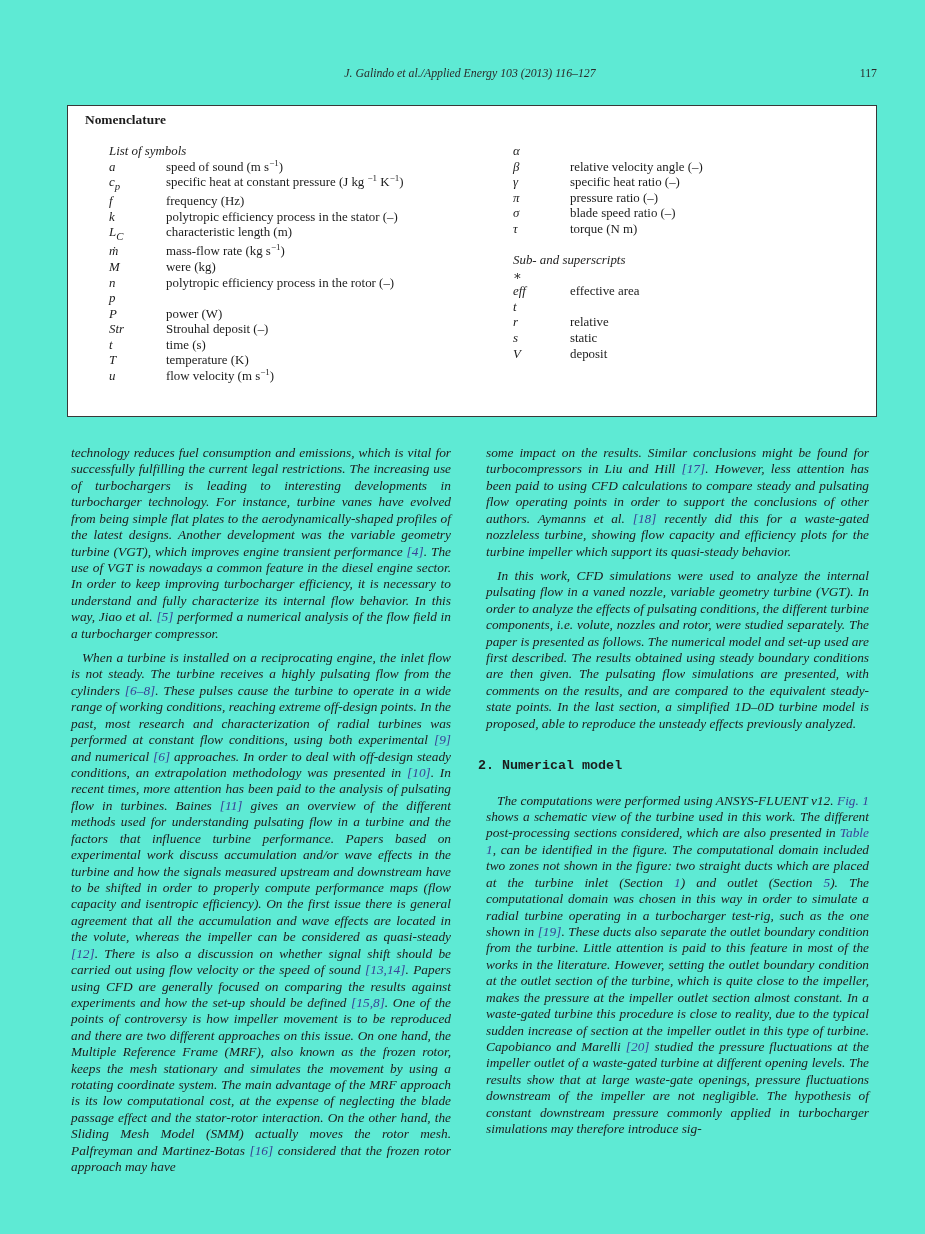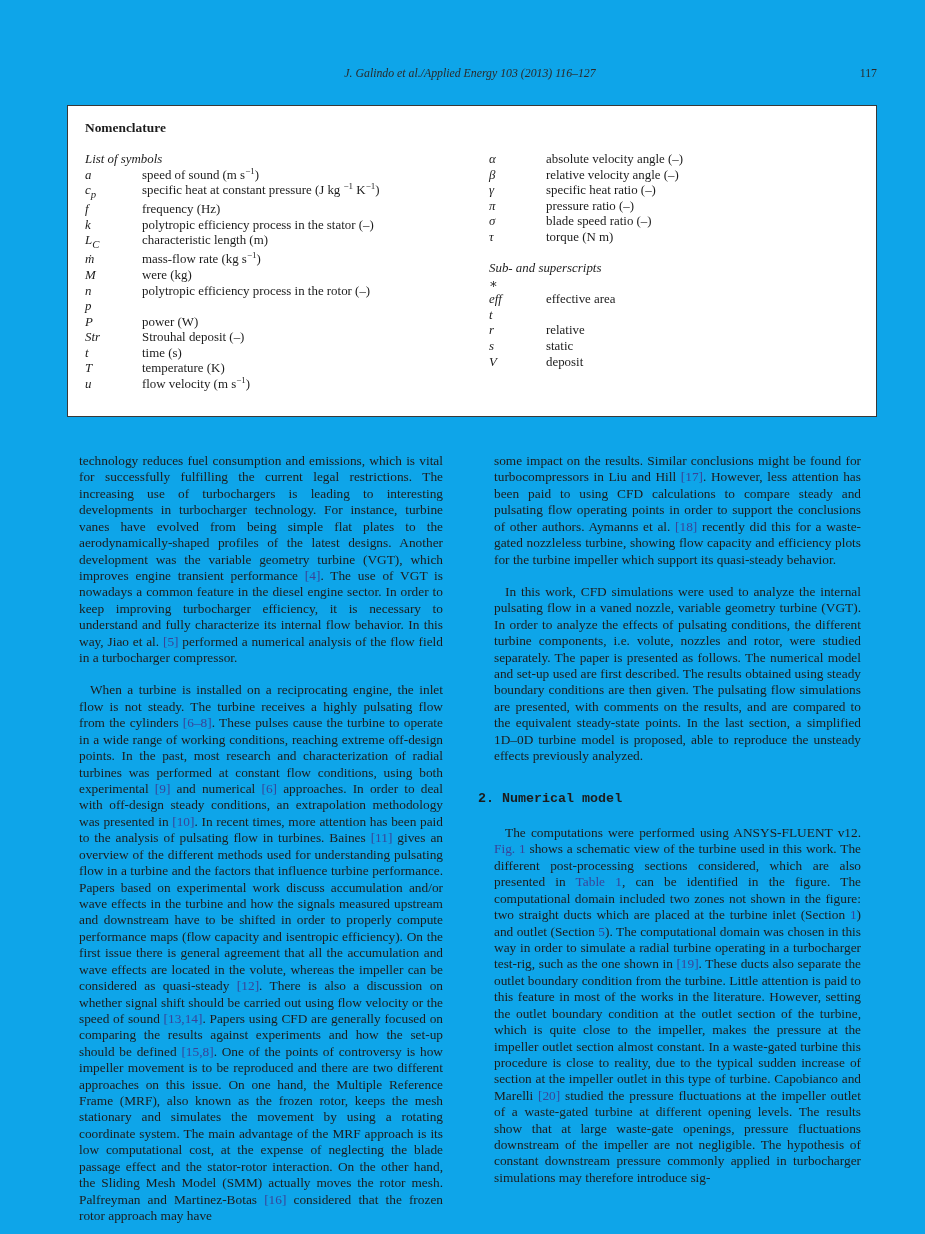--- a/index.html
+++ b/index.html
@@ -1,45 +1,45 @@
 <!DOCTYPE html>
 <html><head>
 <meta charset="utf-8">
 <style>
   html,body{margin:0;padding:0;background:#ffffff;}
   .page{
-    position:relative;width:925px;height:1234px;background:#0ea5e9;
+    position:relative;width:925px;height:1234px;background:#5eead4;
     font-family:"Liberation Serif","DejaVu Serif",serif;color:#1c1c1c;
     overflow:hidden;
   }
   
   .header{position:absolute;left:63px;top:66px;width:814px;height:18px;font-size:11.8px;}
   .running-head{position:absolute;left:0;right:0;text-align:center;font-style:italic;color:#2a2a2a;}
   .page-num{position:absolute;right:0;top:0;font-style:normal;color:#2a2a2a;}
   
   .nom-box{
     position:absolute;left:67px;top:105px;width:810px;height:312px;
     border:1px solid #383838;box-sizing:border-box;background:#fff;
   }
-  .nom-title{margin:14px 0 0 17px;font-weight:bold;font-size:13.4px;}
+  .nom-title{margin:6px 0 0 17px;font-weight:bold;font-size:13.4px;}
   .nom-cols{display:flex;margin:16px 16px 0 17px;}
-  .nom-col-left{width:404px;flex:0 0 404px;}
+  .nom-col-left{width:404px;flex:0 0 404px;margin-left:24px;}
   .nom-col-right{flex:1;}
   .nom-heading{font-style:italic;font-size:12.9px;line-height:15.55px;}
   .nom-row{display:flex;font-size:12.9px;line-height:15.55px;}
   .nom-sym{flex:0 0 57px;font-style:italic;}
   .nom-def{flex:1;padding-right:6px;}
   .nom-def sup, .nom-def sub, .body-col sup, .body-col sub{font-size:9px;line-height:0;}
   .just{text-align:justify;}
   .subs-heading{margin-top:16px;}
   
   .body-col{position:absolute;top:437px;font-size:13.35px;line-height:16.42px;}
   .body-col-left{left:63px;width:396px;}
   .body-col-right{left:478px;width:399px;}
-  .body-col p{margin:16px;text-align:justify;}
+  .body-col p{margin:8px;text-align:justify;font-style:italic;}
   .body-col p.indent{text-indent:11px;}
   .section-heading{font-weight:bold;font-size:13.35px;margin:26px 0 18px 0;font-family:Liberation Mono, monospace;}
   a.cite{color:#3a4398;text-decoration:none;cursor:pointer;}
 </style>
 </head>
 <body>
 
 <div class="page">
 
   <div class="header">
@@ -123,21 +123,20 @@
               <span class="nom-sym">u</span>
               <span class="nom-def">flow velocity (m s<sup>−1</sup>)</span>
             </div>
           </div>
       </div>
       <div class="nom-col-right">
         <div>
 
             <div class="nom-row">
               <span class="nom-sym">α</span>
-              <span class="nom-def">absolute velocity angle (–)</span>
             </div>
 
             <div class="nom-row">
               <span class="nom-sym">β</span>
               <span class="nom-def">relative velocity angle (–)</span>
             </div>
 
             <div class="nom-row">
               <span class="nom-sym">γ</span>
               <span class="nom-def">specific heat ratio (–)</span>

